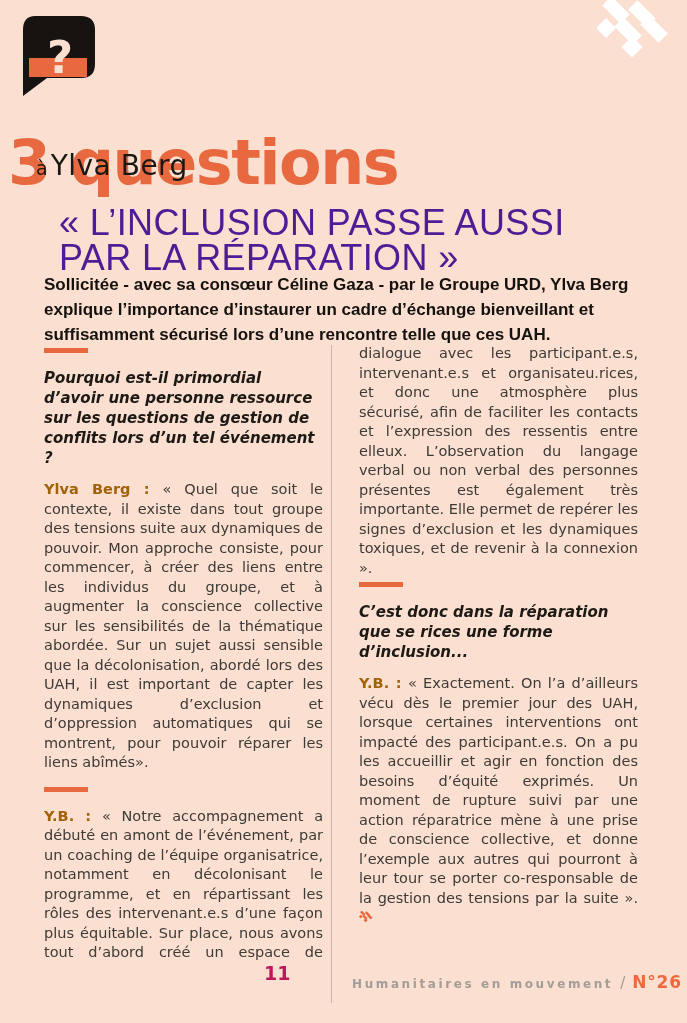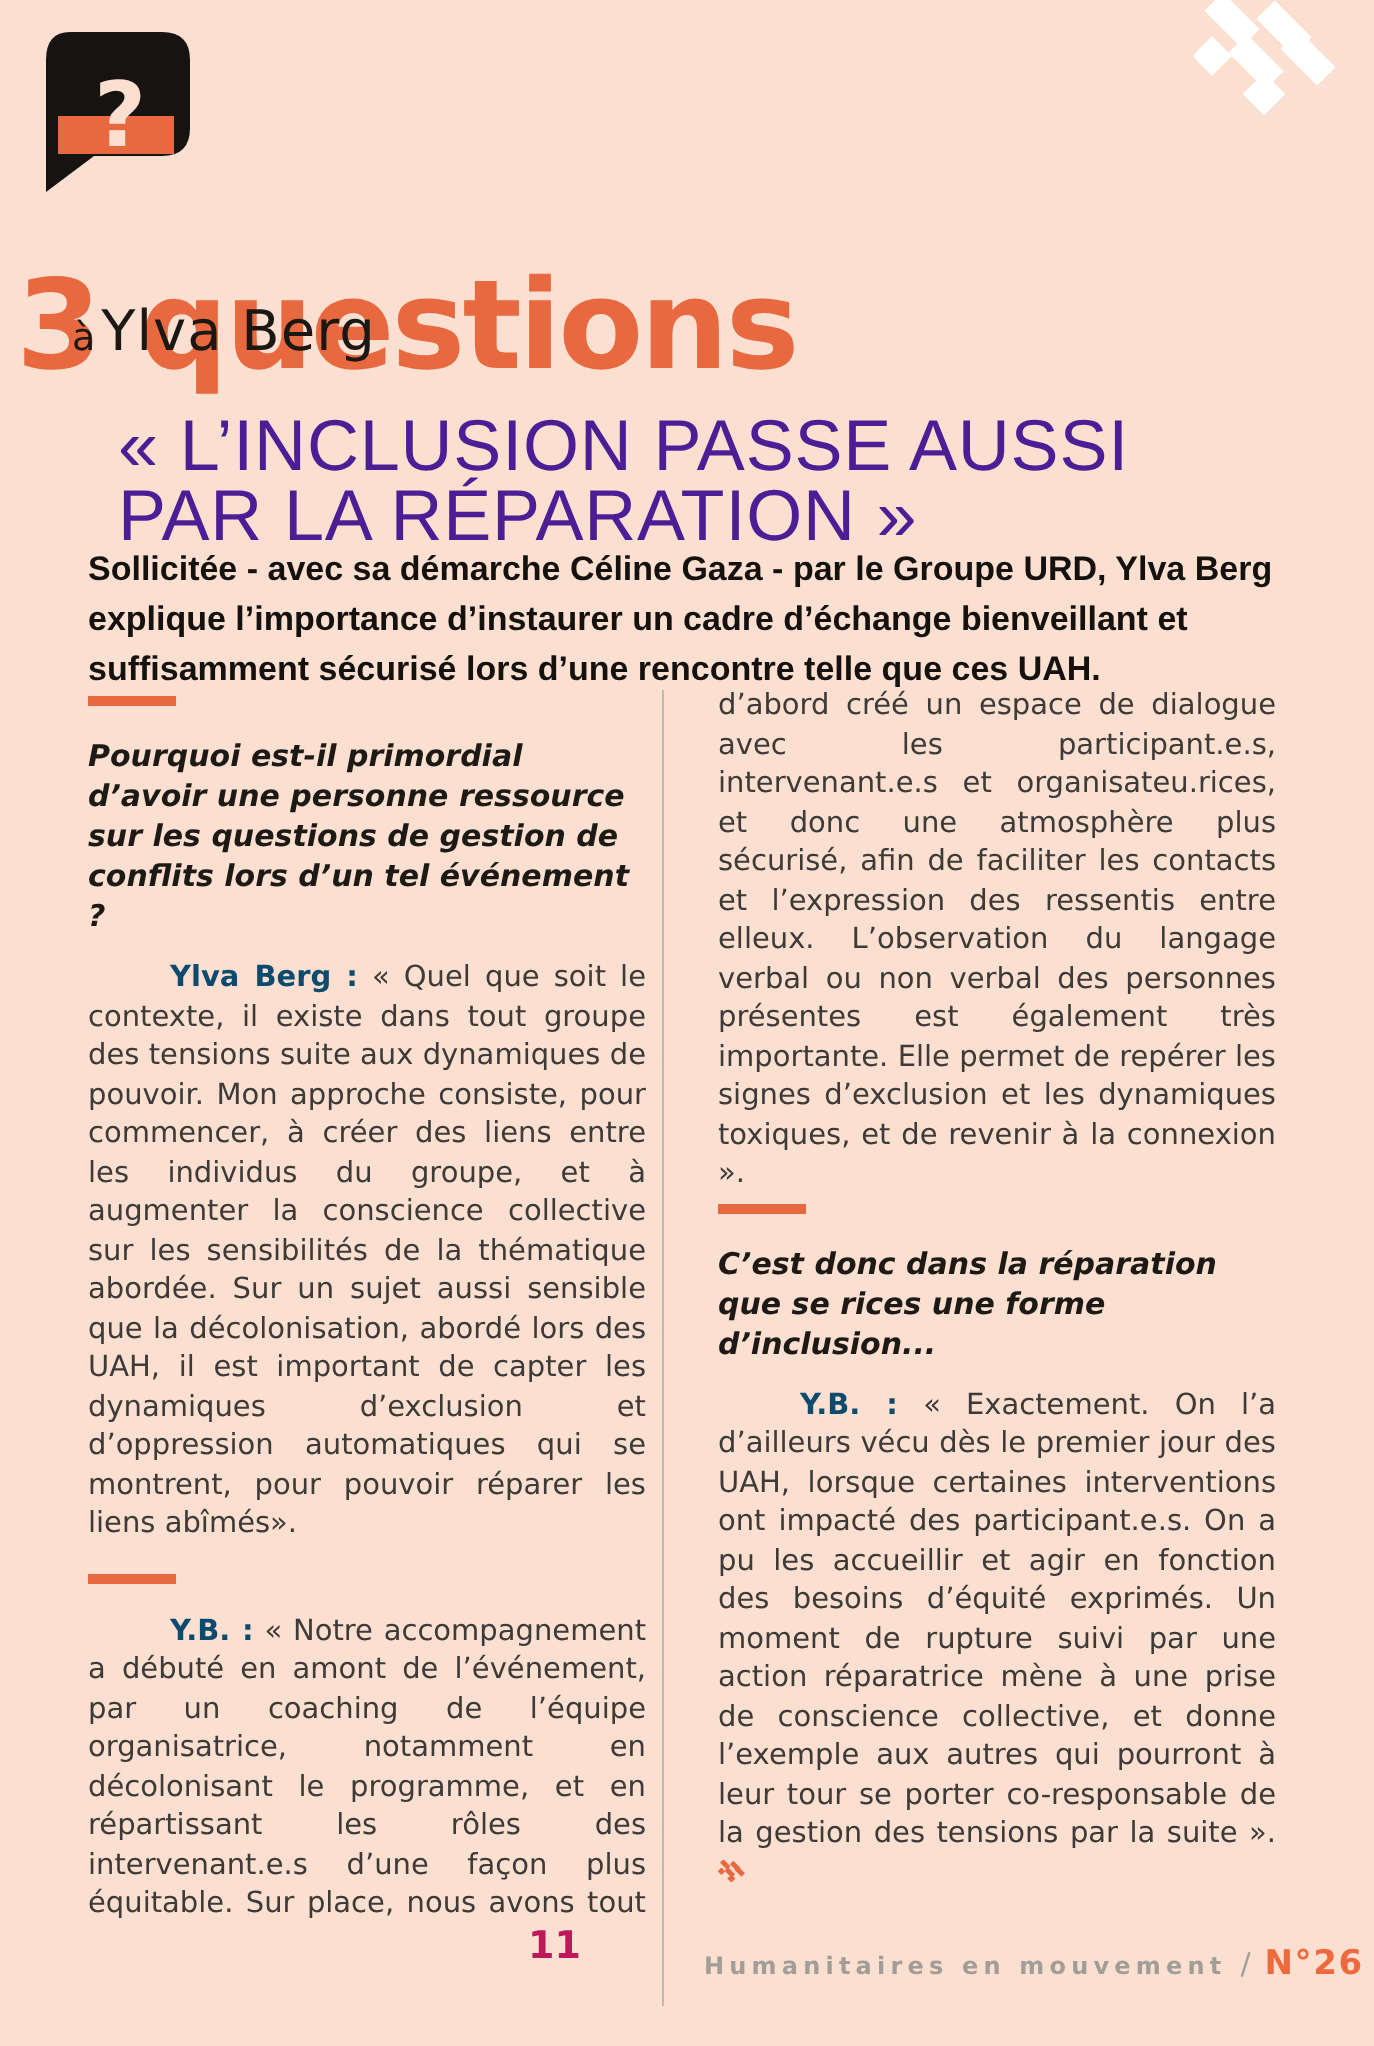--- a/index.html
+++ b/index.html
@@ -45,21 +45,21 @@
     position:absolute;left:331px;top:345px;width:1px;height:658px;
     background:#c9b6aa;
   }
   .rule{width:44px;height:5px;background:#e8693f;margin:4px 0 15px;}
   .q{
     font-style:italic;font-weight:bold;
     font-size:15px;line-height:20px;color:#1d1915;
     margin:0 0 12px;text-align:left;
   }
   .a{margin:0 0 14px;}
-  .speaker{color:#0c4a6e;font-weight:bold;margin-left:41px;}
+  .speaker{color:#a16207;font-weight:bold;}
   .endmark{white-space:nowrap;}
   .endmark svg{vertical-align:-1px;}
   
   .page-number{
     position:absolute;left:264px;top:962px;
     font-size:19px;font-weight:bold;color:#be185d;
   }
   .footer-right{
     position:absolute;left:352px;top:972px;width:316px;
     display:flex;align-items:baseline;gap:7px;
@@ -99,21 +99,21 @@
 
   <div class="subtitle">
     <span class="prefix">à</span><span class="name">Ylva Berg</span>
   </div>
 
   <h2 class="quote-title">
     <span>« L’INCLUSION PASSE AUSSI</span><br>
     <span>PAR LA RÉPARATION »</span>
   </h2>
 
-  <p class="intro">Sollicitée - avec sa démarche Céline Gaza - par le Groupe URD, Ylva Berg explique l’importance d’instaurer un cadre d’échange bienveillant et suffisamment sécurisé lors d’une rencontre telle que ces UAH.</p>
+  <p class="intro">Sollicitée - avec sa consœur Céline Gaza - par le Groupe URD, Ylva Berg explique l’importance d’instaurer un cadre d’échange bienveillant et suffisamment sécurisé lors d’une rencontre telle que ces UAH.</p>
 
   <div class="divider"></div>
 
   <div class="article">
 
     <div class="qa">
       <div class="rule"></div>
       <h3 class="q">Pourquoi est-il primordial d’avoir une personne ressource sur les questions de gestion de conflits lors d’un tel événement ?</h3>
       <p class="a">
         <span class="speaker">Ylva Berg :</span>

